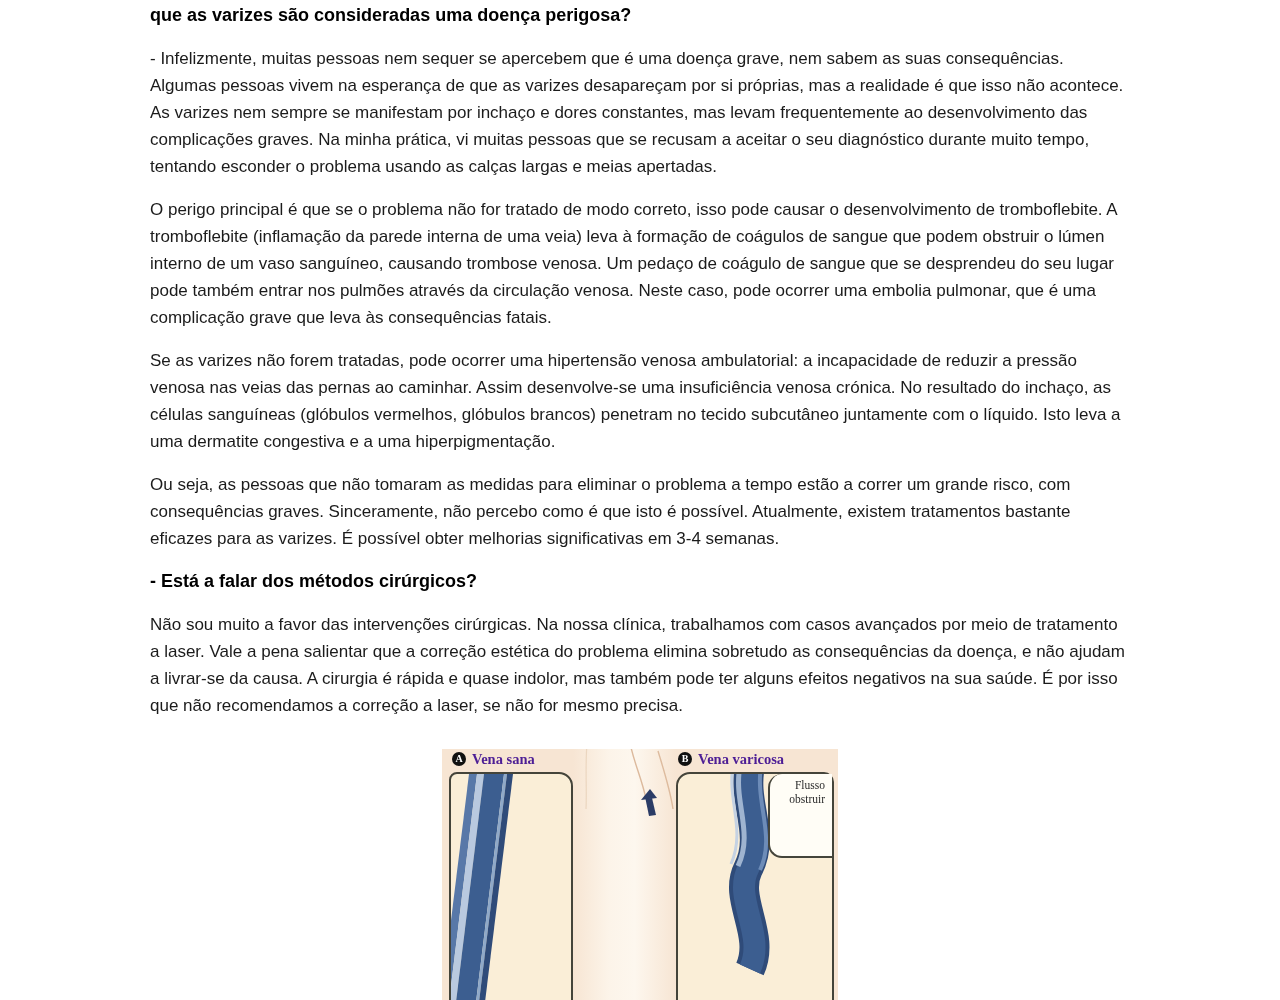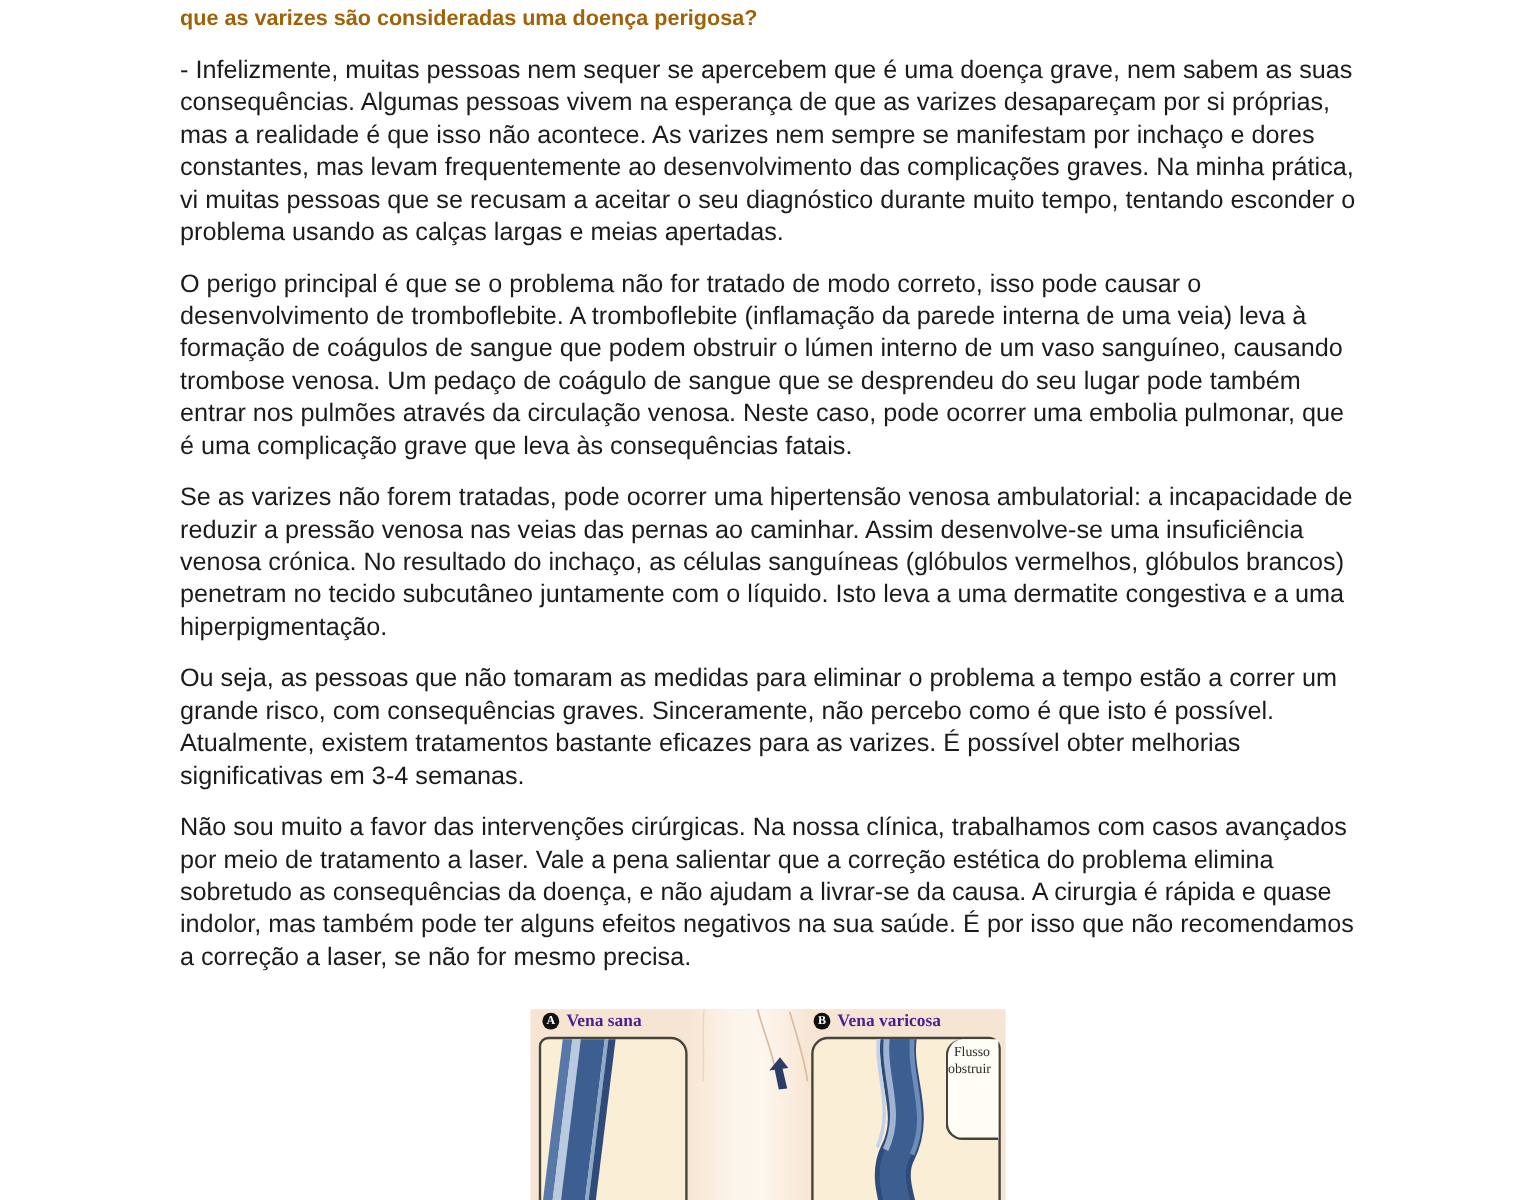--- a/index.html
+++ b/index.html
@@ -16,27 +16,27 @@
   }
   .article {
     width: 980px;
     margin: 0 auto;
   }
   .article h3 {
     font-size: 18px;
     line-height: 27px;
     font-weight: 700;
     margin: 16px 0 15px 0;
-    color: #a16207;
+    color: #000000;
   }
   .article h3.first {
     margin-top: 2px;
   }
   .article p {
-    font-size: 21px;
+    font-size: 17px;
     line-height: 27px;
     margin: 16px 0 14px 0;
   }
   .article p b { font-weight: 400; }
 
   
   .fig-wrap {
     position: relative;
     width: 396px;
     height: 290px;
@@ -88,21 +88,21 @@
     border-radius: 8px 14px 0 0;
   }
   .panel-b {
     left: 234px; width: 158px;
     border-radius: 14px 10px 0 0;
   }
   .panel svg { position: absolute; left: 0; top: 0; }
   .flow-box {
     position: absolute;
     right: 0; top: 0;
-    width: 44px;
+    width: 64px;
     height: 84px;
     background: #fffdf6;
     border-left: 2px solid #44443a;
     border-bottom: 2px solid #44443a;
     border-radius: 14px 0 0 14px;
     box-sizing: border-box;
     padding: 4px 7px 0 0;
     text-align: right;
   }
   .flow-box .fl-line {
@@ -124,20 +124,21 @@
   <h3 class="first">que as varizes são consideradas uma doença perigosa?</h3>
 
   <p>- Infelizmente, muitas pessoas nem sequer se apercebem que é uma doença grave, nem sabem as suas consequências. Algumas pessoas vivem na esperança de que as varizes desapareçam por si próprias, mas a realidade é que isso não acontece. As varizes nem sempre se manifestam por inchaço e dores constantes, mas levam frequentemente ao desenvolvimento das complicações graves. Na minha prática, vi muitas pessoas que se recusam a aceitar o seu diagnóstico durante muito tempo, tentando esconder o problema usando as calças largas e meias apertadas.</p>
 
   <p><span>O perigo principal é que se o problema não for tratado de modo correto, isso pode causar o desenvolvimento de tromboflebite. </span><b>A tromboflebite</b><span> (inflamação da parede interna de uma veia) leva à formação de coágulos de sangue que podem obstruir o lúmen interno de um vaso sanguíneo, causando trombose venosa. Um pedaço de coágulo de sangue que se desprendeu do seu lugar pode também entrar nos pulmões através da circulação venosa. Neste caso, pode ocorrer uma embolia pulmonar, que é uma complicação grave que leva às consequências fatais.</span></p>
 
   <p>Se as varizes não forem tratadas, pode ocorrer uma hipertensão venosa ambulatorial: a incapacidade de reduzir a pressão venosa nas veias das pernas ao caminhar. Assim desenvolve-se uma insuficiência venosa crónica. No resultado do inchaço, as células sanguíneas (glóbulos vermelhos, glóbulos brancos) penetram no tecido subcutâneo juntamente com o líquido. Isto leva a uma dermatite congestiva e a uma hiperpigmentação.</p>
 
   <p>Ou seja, as pessoas que não tomaram as medidas para eliminar o problema a tempo estão a correr um grande risco, com consequências graves. Sinceramente, não percebo como é que isto é possível. Atualmente, existem tratamentos bastante eficazes para as varizes. É possível obter melhorias significativas em 3-4 semanas.</p>
 
+  <h3>- Está a falar dos métodos cirúrgicos?</h3>
 
   <p>Não sou muito a favor das intervenções cirúrgicas. Na nossa clínica, trabalhamos com casos avançados por meio de tratamento a laser. Vale a pena salientar que a correção estética do problema elimina sobretudo as consequências da doença, e não ajudam a livrar-se da causa. A cirurgia é rápida e quase indolor, mas também pode ter alguns efeitos negativos na sua saúde. É por isso que não recomendamos a correção a laser, se não for mesmo precisa.</p>
 
 
   <figure class="fig-wrap" style="margin-left:auto;margin-right:auto;">
 
     <div class="fig-mid-light"></div>
 
     <svg class="mid-art" width="103" height="290" viewBox="0 0 103 290">
       <path d="M57,-6 C61,14 69,30 73,50" fill="none" stroke="#d8b393" stroke-width="1.4" opacity="0.9"></path>

